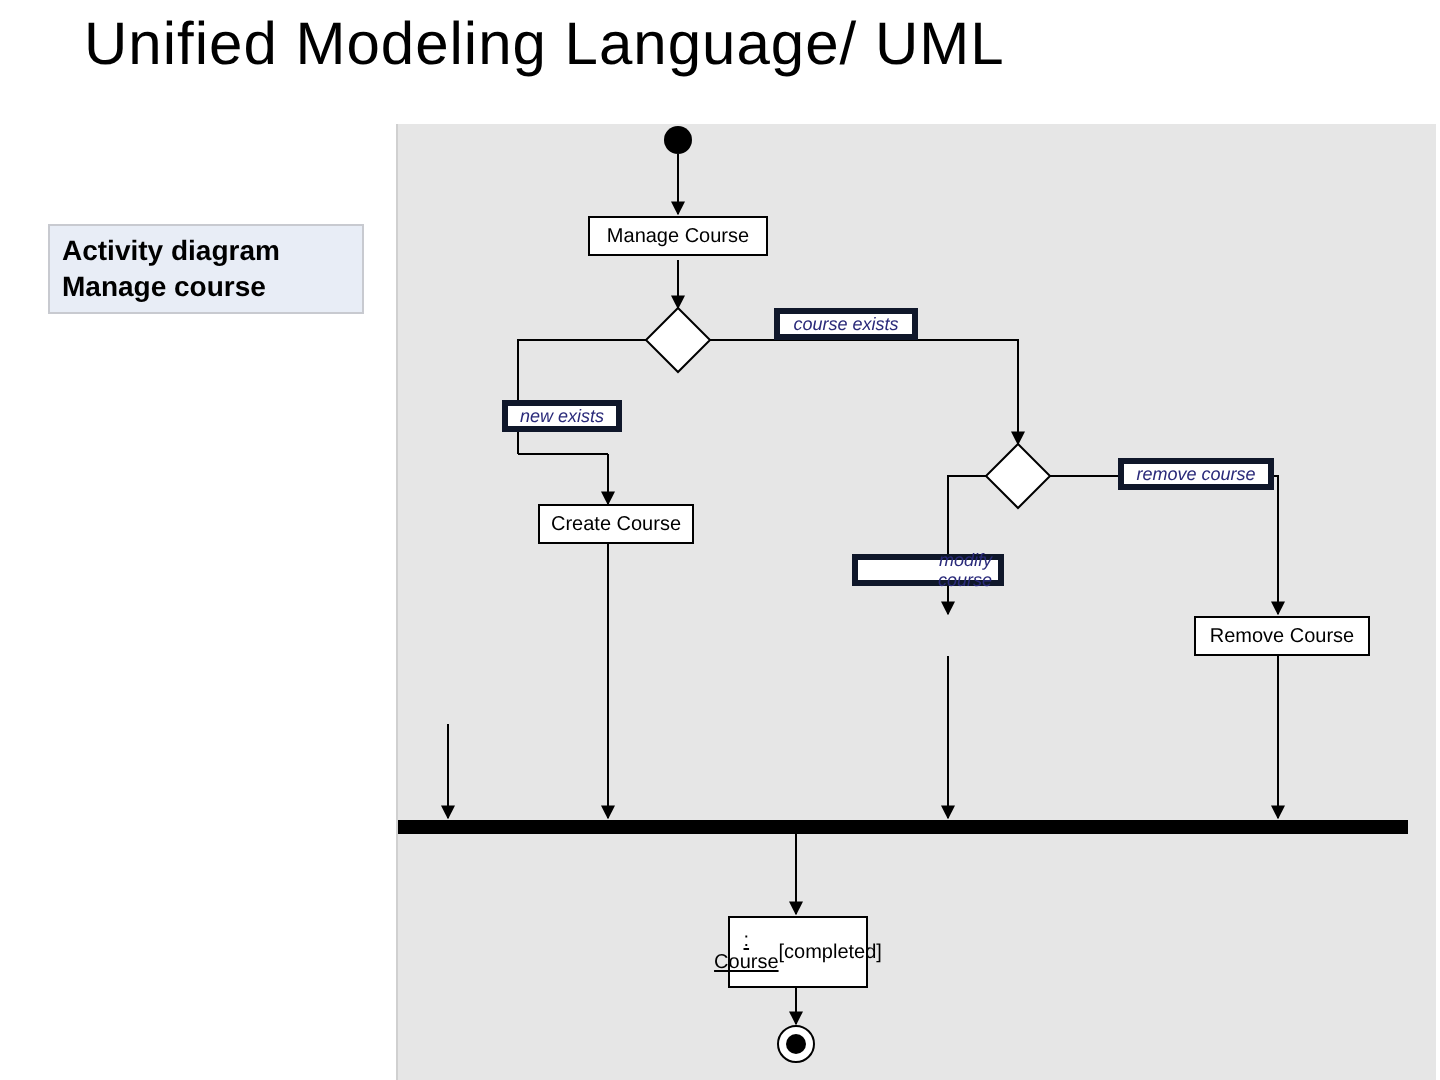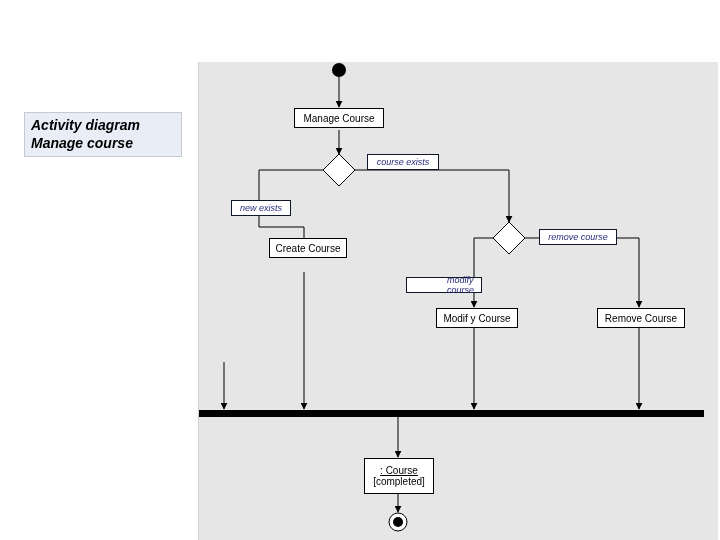--- a/index.html
+++ b/index.html
@@ -4,49 +4,49 @@
 <style>
   * { box-sizing: border-box; margin: 0; padding: 0; }
   html, body { width: 720px; height: 540px; background: #fff; font-family: Arial, Helvetica, sans-serif; }
   .slide { position: relative; width: 720px; height: 540px; }
   .title { position: absolute; top: 6px; left: 42px; font-size: 30px; font-weight: 400; letter-spacing: 0.5px; }
   .sidebar {
     position: absolute; top: 112px; left: 24px; width: 158px;
     background: #e8edf6; border: 1px solid #c8cad0; padding: 4px 6px;
     font-family: "Comic Sans MS", cursive, sans-serif; font-size: 14px; font-weight: bold;
     line-height: 1.25;
-    font-style: italic;
   }
   .canvas {
     position: absolute; top: 62px; left: 198px; width: 520px; height: 478px;
     background: #e6e6e6;
     border-left: 1px solid #d0d0d0;
   }
   .canvas svg { position: absolute; top: 0; left: 0; }
   .box {
     position: absolute; background: #fff; border: 1px solid #000;
     font-size: 10px; text-align: center; display: flex; align-items: center; justify-content: center;
     padding: 2px 4px;
   }
   .guard {
-    position: absolute; background: #fff; border: 1px solid #0f172a;
-    font-size: 9px; font-style: italic; color: #2a2a7a; text-align: left;
-    display: flex; align-items: center; justify-content: center; padding: 1px 3px;
+    position: absolute; background: #fff; border: 3px solid #0f172a;
+    font-size: 9px; font-style: italic; color: #2a2a7a; text-align: right;
+    display: flex; align-items: center; justify-content: center; padding: 1px 3px; margin-left: 20px;
   }
   .obj {
     position: absolute; background: #fff; border: 1px solid #000;
-    font-size: 10px; text-align: center; display: flex; flex-direction: column;
+    font-size: 10px; text-align: center; display: flex; 
     align-items: center; justify-content: center; padding: 2px 4px;
   }
   .obj .u { text-decoration: underline; }
 </style>
 </head>
 <body>
 
 <div class="slide">
+  <div class="title">Unified Modeling Language/ UML</div>
 
   <div class="sidebar">
     <div>Activity diagram</div>
     <div>Manage course</div>
   </div>
 
   <div class="canvas">
     <svg width="520" height="478">
       <defs>
         <marker id="arrow" viewBox="0 0 10 10" refX="9" refY="5" markerWidth="7" markerHeight="7" orient="auto-start-reverse">
@@ -86,22 +86,21 @@
 
       <line x1="199" y1="355" x2="199" y2="395" stroke="#000" stroke-width="1" marker-end="url(#arrow)"></line>
 
       <line x1="199" y1="432" x2="199" y2="450" stroke="#000" stroke-width="1" marker-end="url(#arrow)"></line>
 
       <circle cx="199" cy="460" r="9" fill="#fff" stroke="#000"></circle>
       <circle cx="199" cy="460" r="5" fill="#000"></circle>
     </svg>
 
     <div class="box" style="left:95px; top:46px; width:90px; height:20px;">Manage Course</div>
-    <div class="box" style="left:70px; top:176px; width:78px; height:20px;">Create Course</div>
-    <div class="box" style="left:237px; top:246px; width:82px; height:20px;">Modif y Course</div>
+    <div class="box" style="left:70px; top:190px; width:78px; height:20px;">Create Course</div>
     <div class="box" style="left:398px; top:246px; width:88px; height:20px;">Remove Course</div>
 
     <div class="guard" style="left:168px; top:92px; width:72px; height:16px;">course exists</div>
     <div class="guard" style="left:32px; top:138px; width:60px; height:16px;">new exists</div>
     <div class="guard" style="left:340px; top:167px; width:78px; height:16px;">remove course</div>
     <div class="guard" style="left:207px; top:215px; width:76px; height:16px;padding-left:40px;">modify course</div>
 
     <div class="obj" style="left:165px; top:396px; width:70px; height:36px;">
       <span class="u">: Course</span>
       <span>[completed]</span>

